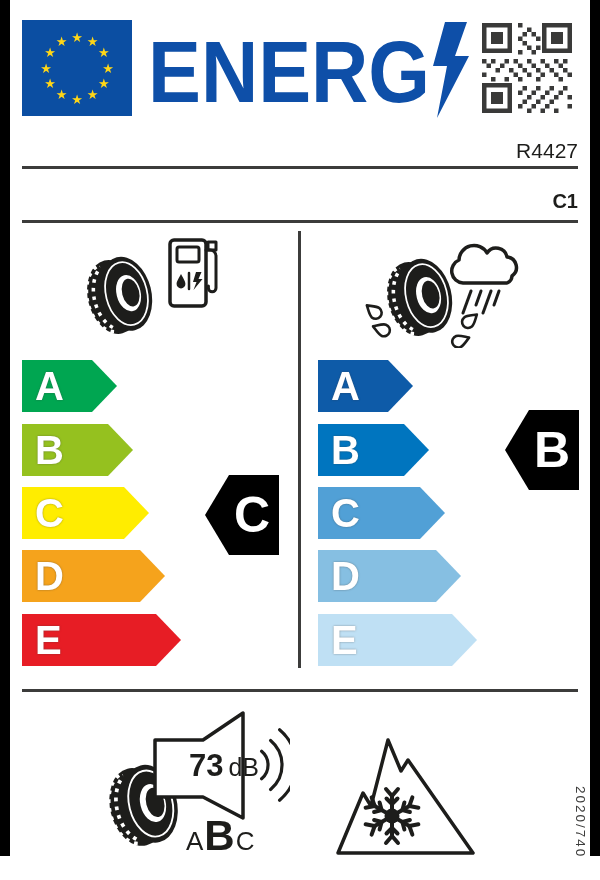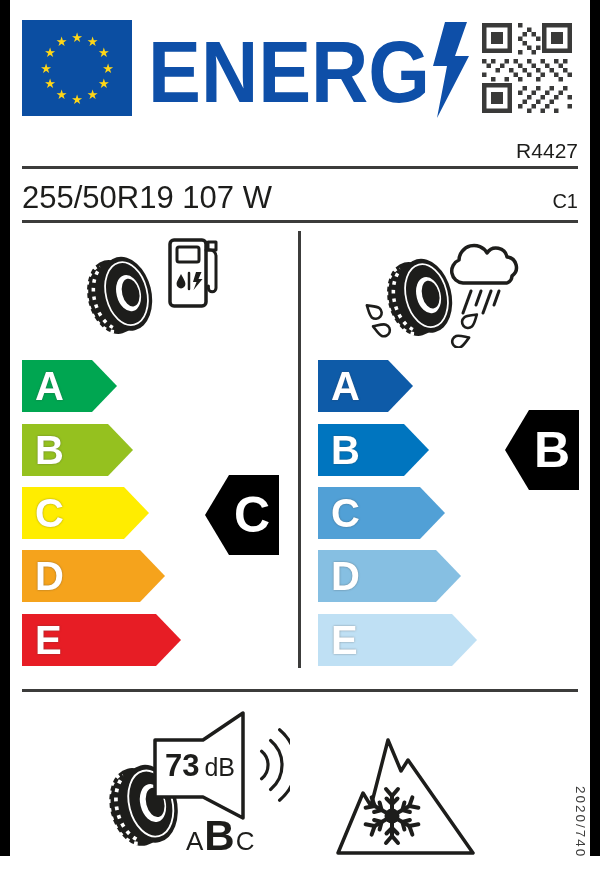--- a/index.html
+++ b/index.html
@@ -8,41 +8,41 @@
   .sidebar{position:absolute;top:0;width:10px;height:856px;background:#000;}
   .sidebar.left{left:0;} .sidebar.right{right:0;}
   .hr{position:absolute;left:22px;width:556px;height:3px;background:#3c3c3b;}
   .hr1{top:166px;} .hr2{top:220px;} .hr3{top:689px;}
   .vdiv{position:absolute;left:298px;top:231px;width:3px;height:437px;background:#3c3c3b;}
 
   .abs{position:absolute;}
   .brand{left:22px;top:137px;font-size:24px;font-weight:bold;}
   .ref{right:22px;top:139px;font-size:21px;margin-left:28px;}
   .size{left:22px;top:180px;font-size:31px;}
-  .tclass{right:22px;top:190px;font-size:20px;}
+  .tclass{right:22px;top:190px;font-size:20px;font-weight:bold;}
 
   
   .grade-arrow{position:absolute;height:52px;display:flex;align-items:center;
     clip-path:polygon(0 0,calc(100% - 25px) 0,100% 50%,calc(100% - 25px) 100%,0 100%);
     filter:drop-shadow(0 0 1px #9d9d9c);}
   .col-fuel{left:22px;} .col-wet{left:318px;}
   .r1{top:360px;} .r2{top:424px;} .r3{top:487px;} .r4{top:550px;} .r5{top:614px;}
   .gw1{width:95px;} .gw2{width:111px;} .gw3{width:127px;} .gw4{width:143px;} .gw5{width:159px;}
   .grade-letter{font-size:40px;font-weight:bold;color:#fff;margin-left:13px;
     text-shadow:0 0 2px rgba(60,60,60,.55);}
 
   .rating-arrow{position:absolute;width:74px;height:80px;background:#000;color:#fff;
     clip-path:polygon(24px 0,100% 0,100% 100%,24px 100%,0 50%);
     display:flex;align-items:center;justify-content:center;box-sizing:border-box;
     padding-left:20px;font-size:50px;font-weight:bold;}
   .rating-fuel{left:205px;top:475px;}
   .rating-wet{left:505px;top:410px;}
 
   .noise-value{left:158px;top:748px;width:84px;display:flex;align-items:baseline;
-    justify-content:center;gap:5px;}
+    justify-content:center;gap:5px;padding-left:24px;}
   .noise-value .num{font-size:31px;font-weight:bold;}
   .noise-value .unit{font-size:25px;}
   .noise-class{left:186px;top:812px;display:flex;align-items:baseline;letter-spacing:1px;}
   .noise-class .small{font-size:26px;}
   .noise-class .big{font-size:42px;font-weight:bold;}
 
   .regulation{right:12px;top:786px;writing-mode:vertical-rl;font-size:13.5px;
     letter-spacing:2px;color:#3c3c3b;}
   svg{display:block;}
 </style>
@@ -114,21 +114,20 @@
     <g fill="#3a3a39">
       <rect x="9" y="9" width="12" height="12"></rect>
         <rect x="69" y="9" width="12" height="12"></rect>
       <rect x="9" y="69" width="12" height="12"></rect>
     </g>
     <path fill="#3a3a39" d="M36 0h4.5v4.5h-4.5zM45 4.5h4.5v4.5h-4.5zM40.5 9h4.5v4.5h-4.5zM49.5 9h4.5v4.5h-4.5zM36 13.5h4.5v4.5h-4.5zM54 13.5h4.5v4.5h-4.5zM40.5 18h4.5v4.5h-4.5zM45 22.5h4.5v4.5h-4.5zM54 22.5h4.5v4.5h-4.5zM36 27h4.5v4.5h-4.5zM49.5 27h4.5v4.5h-4.5zM0 36h4.5v4.5h-4.5zM9 36h4.5v4.5h-4.5zM22.5 36h4.5v4.5h-4.5zM31.5 36h4.5v4.5h-4.5zM45 36h4.5v4.5h-4.5zM58.5 36h4.5v4.5h-4.5zM72 36h4.5v4.5h-4.5zM81 36h4.5v4.5h-4.5zM4.5 40.5h4.5v4.5h-4.5zM18 40.5h4.5v4.5h-4.5zM36 40.5h4.5v4.5h-4.5zM49.5 40.5h4.5v4.5h-4.5zM63 40.5h4.5v4.5h-4.5zM76.5 40.5h4.5v4.5h-4.5zM13.5 45h4.5v4.5h-4.5zM27 45h4.5v4.5h-4.5zM40.5 45h4.5v4.5h-4.5zM54 45h4.5v4.5h-4.5zM67.5 45h4.5v4.5h-4.5zM81 45h4.5v4.5h-4.5zM0 49.5h4.5v4.5h-4.5zM31.5 49.5h4.5v4.5h-4.5zM45 49.5h4.5v4.5h-4.5zM58.5 49.5h4.5v4.5h-4.5zM72 49.5h4.5v4.5h-4.5zM85.5 49.5h4.5v4.5h-4.5zM9 54h4.5v4.5h-4.5zM22.5 54h4.5v4.5h-4.5zM36 54h4.5v4.5h-4.5zM54 54h4.5v4.5h-4.5zM76.5 54h4.5v4.5h-4.5zM40.5 63h4.5v4.5h-4.5zM54 63h4.5v4.5h-4.5zM67.5 63h4.5v4.5h-4.5zM81 63h4.5v4.5h-4.5zM36 67.5h4.5v4.5h-4.5zM49.5 67.5h4.5v4.5h-4.5zM63 67.5h4.5v4.5h-4.5zM76.5 67.5h4.5v4.5h-4.5zM45 72h4.5v4.5h-4.5zM58.5 72h4.5v4.5h-4.5zM72 72h4.5v4.5h-4.5zM85.5 72h4.5v4.5h-4.5zM40.5 76.5h4.5v4.5h-4.5zM54 76.5h4.5v4.5h-4.5zM67.5 76.5h4.5v4.5h-4.5zM36 81h4.5v4.5h-4.5zM49.5 81h4.5v4.5h-4.5zM63 81h4.5v4.5h-4.5zM85.5 81h4.5v4.5h-4.5zM45 85.5h4.5v4.5h-4.5zM58.5 85.5h4.5v4.5h-4.5zM72 85.5h4.5v4.5h-4.5z"></path>
   </svg>
 
   <div class="abs ref">R4427</div>
   <div class="hr hr1"></div>
-  <div class="abs size">255/50R19 107 W</div>
   <div class="abs tclass">C1</div>
   <div class="hr hr2"></div>
   <div class="vdiv"></div>
 
   <svg class="abs" style="left:82px;top:246px" width="78" height="98" viewBox="0 0 110 120">
       <use href="#tire-sym"></use>
     </svg>
 
   <svg class="abs" style="left:168px;top:236px" width="54" height="78" viewBox="0 0 54 78" fill="none" stroke="#1d1d1b" stroke-width="3.5" stroke-linejoin="round" stroke-linecap="round">
     <rect x="2" y="4" width="36" height="66" rx="4"></rect>

